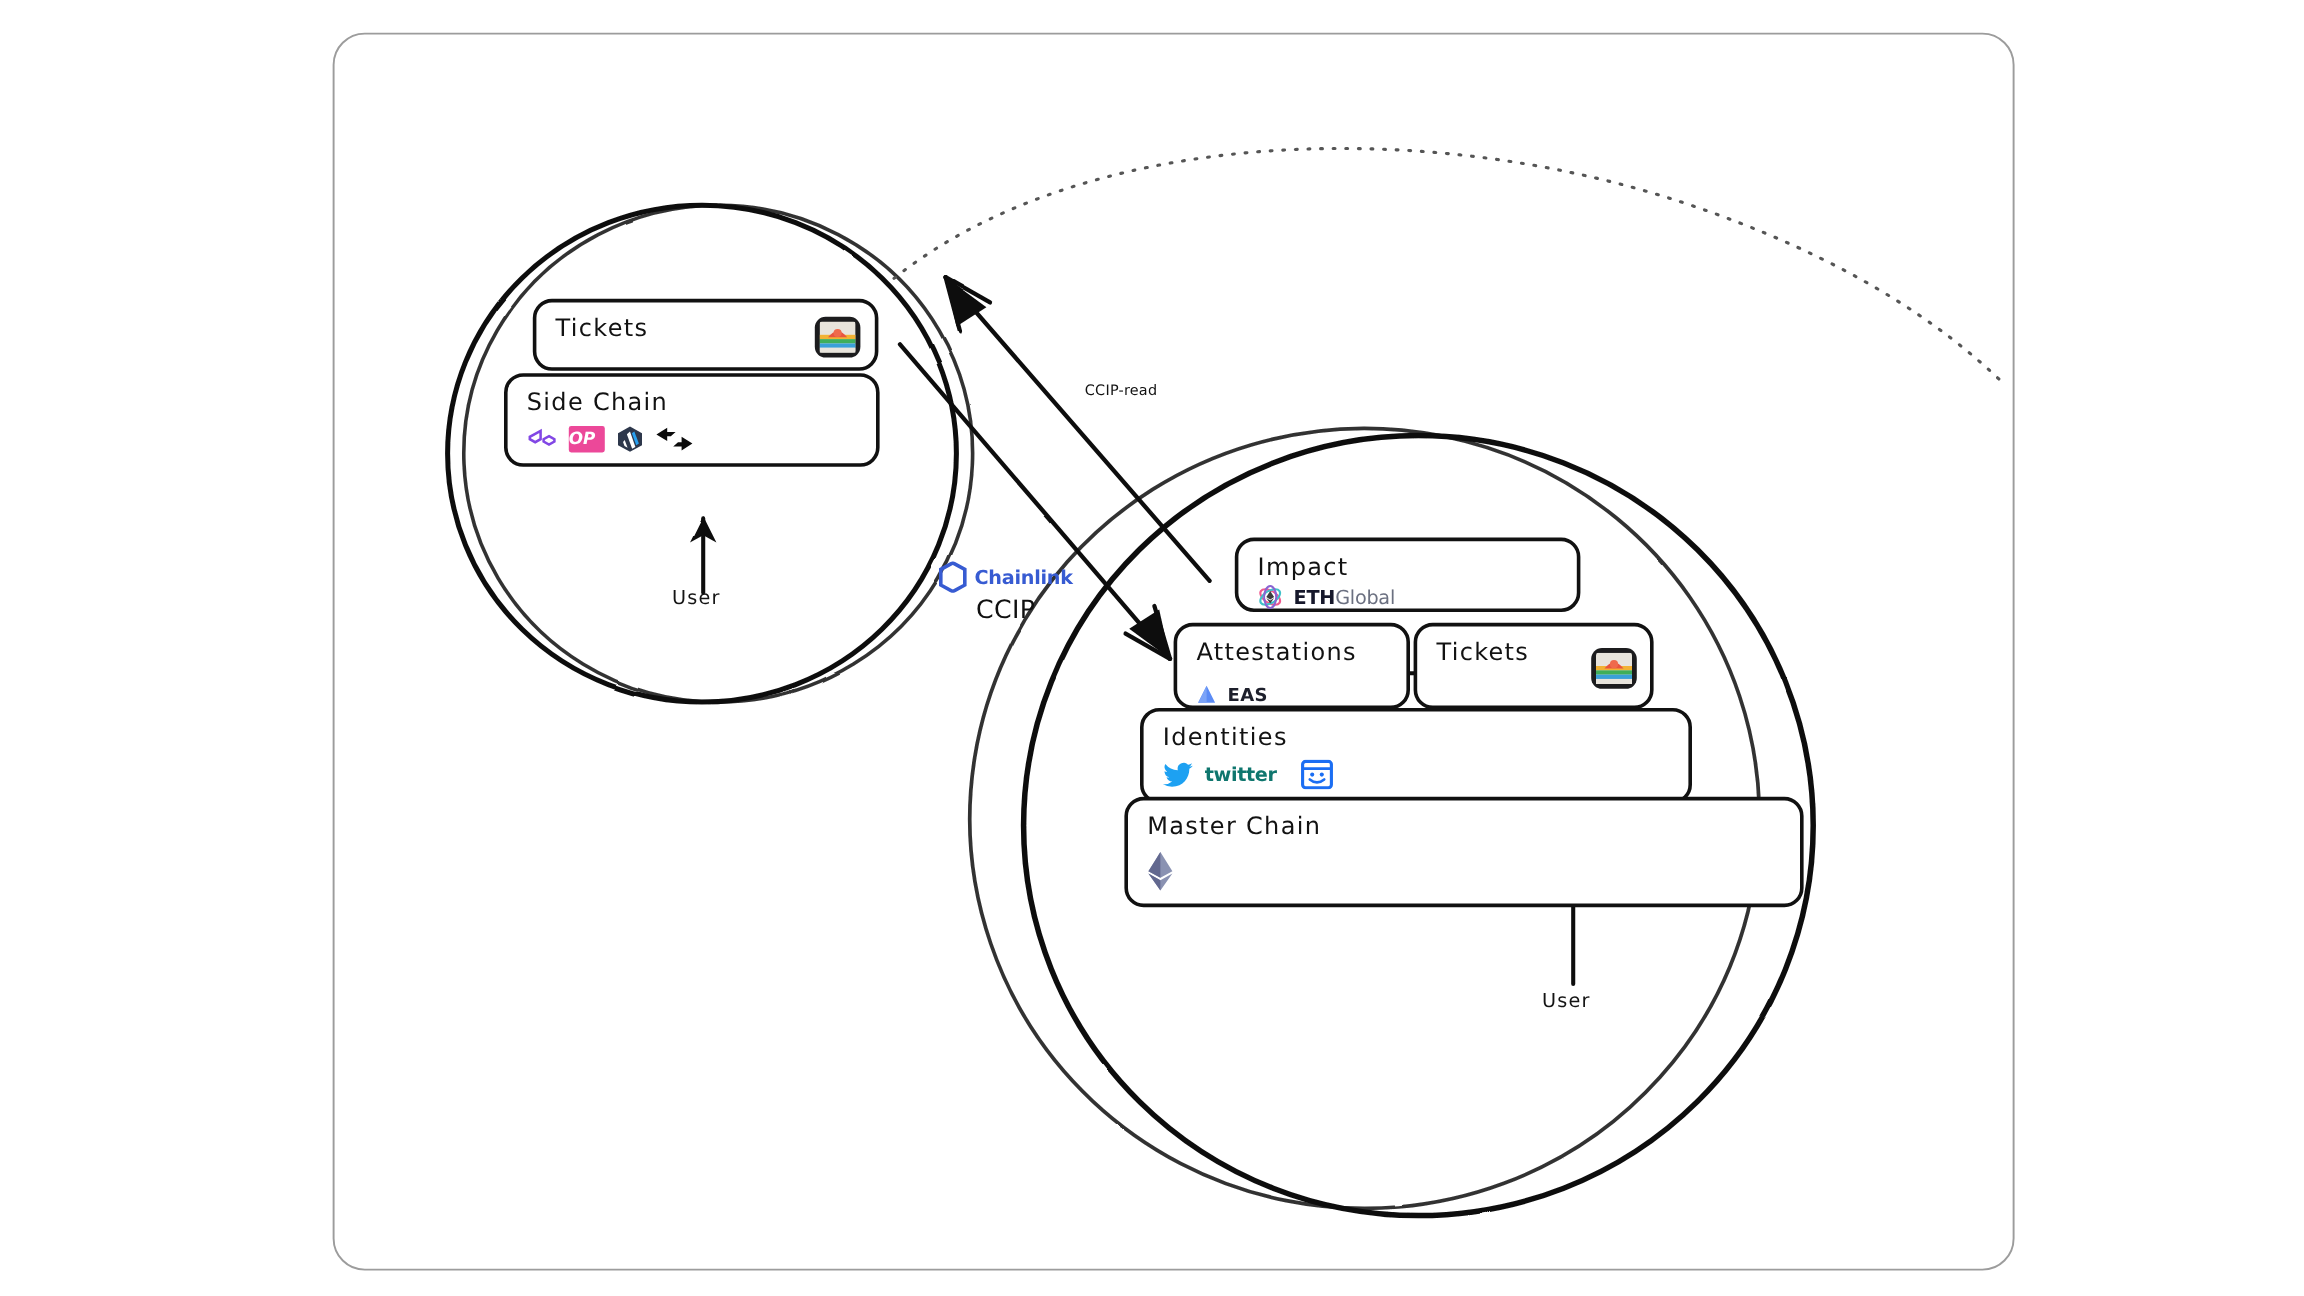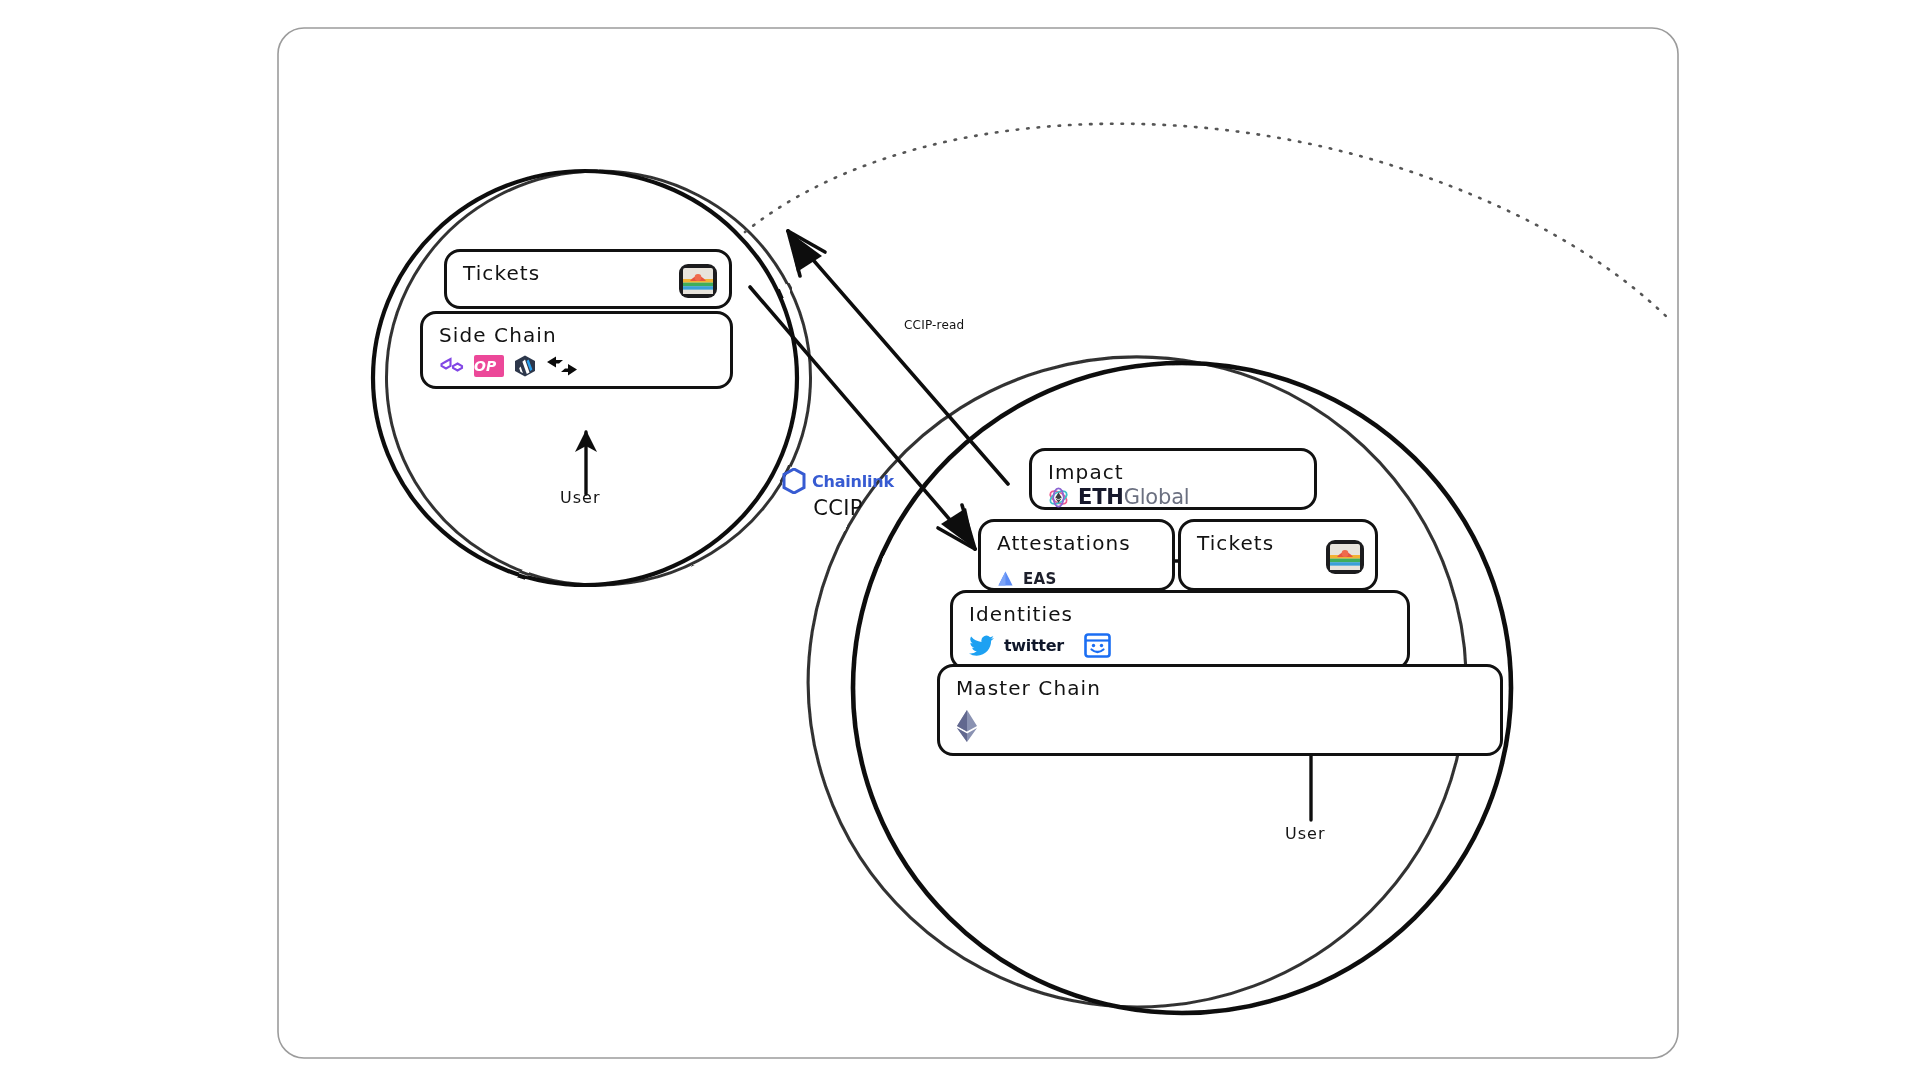--- a/index.html
+++ b/index.html
@@ -75,40 +75,40 @@
     font-weight: 700;
     font-style: italic;
     font-size: 14px;
     line-height: 22px;
     text-align: left;
     letter-spacing: 0px;
   }
 
   .logo-ethglobal-text {
     font-family: "DejaVu Sans", sans-serif;
-    font-size: 21px;
+    font-size: 16px;
     letter-spacing: -0.2px;
     line-height: 1;
   }
   .logo-ethglobal-text b { color: #16182b; font-weight: 700; }
   .logo-ethglobal-text span { color: #6b7080; font-weight: 400; }
 
   .logo-eas-text {
     font-family: "DejaVu Sans", sans-serif;
     font-weight: 700;
     font-size: 15px;
     color: #1d1f2b;
     letter-spacing: 0.3px;
   }
 
   .logo-twitter-text {
     font-family: "DejaVu Sans", sans-serif;
     font-weight: 700;
     font-size: 16px;
-    color: #0f172a;
+    color: #0f766e;
     letter-spacing: -0.3px;
   }
 
   
   .ticket-thumb {
     position: absolute;
     width: 38px; height: 34px;
     background: #1c1c1e;
     border-radius: 9px;
     padding: 4px;

